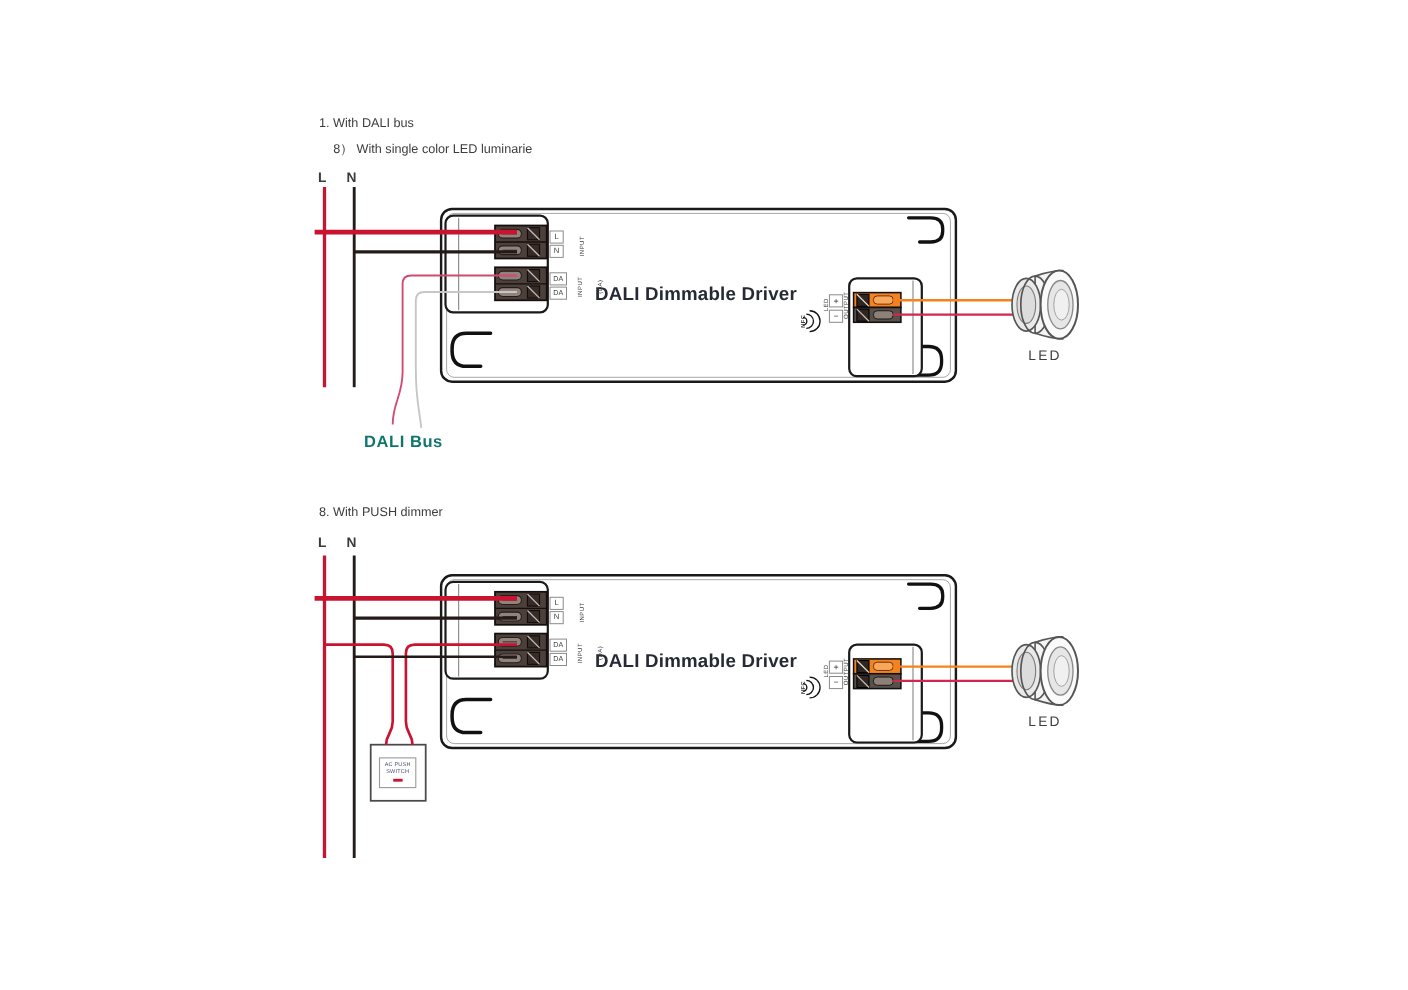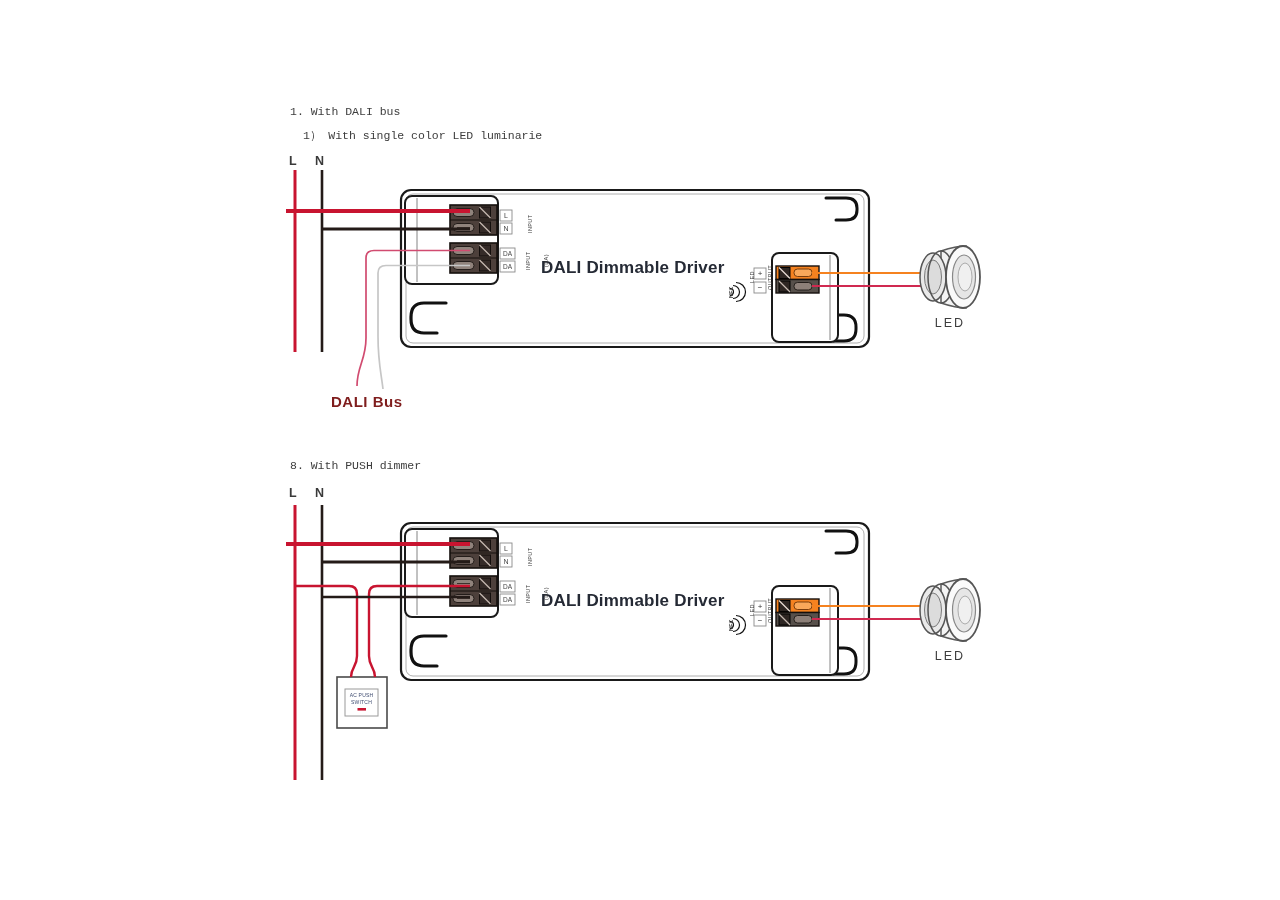--- a/index.html
+++ b/index.html
@@ -1,24 +1,24 @@
 <!DOCTYPE html>
 <html><head>
 <meta charset="utf-8">
 <style>
   html,body{margin:0;padding:0;background:#ffffff;}
   #canvas{position:relative;width:1280px;height:900px;background:#ffffff;overflow:hidden;
           font-family:"Liberation Sans","DejaVu Sans",sans-serif;color:#3a3a3a;}
   #art{position:absolute;left:0;top:0;}
   .txt{position:absolute;white-space:pre;}
-  .heading{font-size:11.5px;line-height:14px;color:#3d3d3d;font-family:Liberation Mono, monospace;}
+  .heading{font-size:11.5px;line-height:14px;color:#3d3d3d;}
   .wlabel{font-size:12.5px;font-weight:bold;color:#3a3a3a;line-height:13px;}
   .drvtitle{font-size:17px;font-weight:bold;color:#252a35;letter-spacing:.2px;text-align:center;width:182px;line-height:18px;}
   .ledlabel{font-size:12.5px;letter-spacing:2px;color:#3d3d3d;text-align:center;width:44px;}
-  .dalibus{font-size:15px;font-weight:bold;color:#7f1d1d;letter-spacing:.5px;}
+  .dalibus{font-size:15px;font-weight:bold;color:#0f766e;letter-spacing:.5px;}
   .tbox{font-size:7px;line-height:11px;text-align:center;color:#444;}
   .tbox.small{font-size:6.5px;}
   .pm{font-size:8px;line-height:11px;text-align:center;color:#333;width:12px;}
   .vtext{writing-mode:vertical-rl;transform:rotate(180deg);font-size:5.5px;letter-spacing:.4px;
          color:#3a3a3a;text-align:center;}
   .vtext > div{line-height:6px;}
   .nfc{font-size:5.2px;font-weight:bold;}
   .swtxt{font-size:5px;line-height:7px;text-align:center;width:35px;color:#3f4c70;letter-spacing:.2px;}
 </style>
 </head>
@@ -126,21 +126,21 @@
       <rect x="357.5" y="708" width="8.5" height="2.6" fill="#c81430"></rect>
 
       <path d="M294,586 H349 Q357,586 357,594 V656 C357,667 351,667 351,677" stroke="#c81430" stroke-width="2.4" fill="none"></path>
       <path d="M375,677 C375,667 369,667 369,656 V594 Q369,586 377,586 H470" stroke="#c81430" stroke-width="2.4" fill="none"></path>
       <path d="M322,597 H470" stroke="#241b18" stroke-width="2.4" fill="none"></path>
       <use href="#gLed" y="333"></use>
     </g>
   </svg>
 
   <div class="txt heading" style="left:290px;top:105px;">1. With DALI bus</div>
-  <div class="txt heading" style="left:303px;top:129px;">1） With single color LED luminarie</div>
+  <div class="txt heading" style="left:303px;top:129px;">8） With single color LED luminarie</div>
   <div class="txt wlabel" style="left:289px;top:155px;">L</div>
   <div class="txt wlabel" style="left:315px;top:155px;">N</div>
   <div class="txt drvtitle" style="left:541px;top:259px;">DALI Dimmable Driver</div>
   <div class="txt dalibus" style="left:331px;top:393px;">DALI Bus</div>
   <div class="txt ledlabel" style="left:928px;top:316px;">LED</div>
 
   <div class="txt tbox" style="left:500px;top:210px;width:12px;">L</div>
   <div class="txt tbox" style="left:500px;top:223px;width:12px;">N</div>
   <div class="txt tbox small" style="left:500px;top:248px;width:15px;">DA</div>
   <div class="txt tbox small" style="left:500px;top:261px;width:15px;">DA</div>

